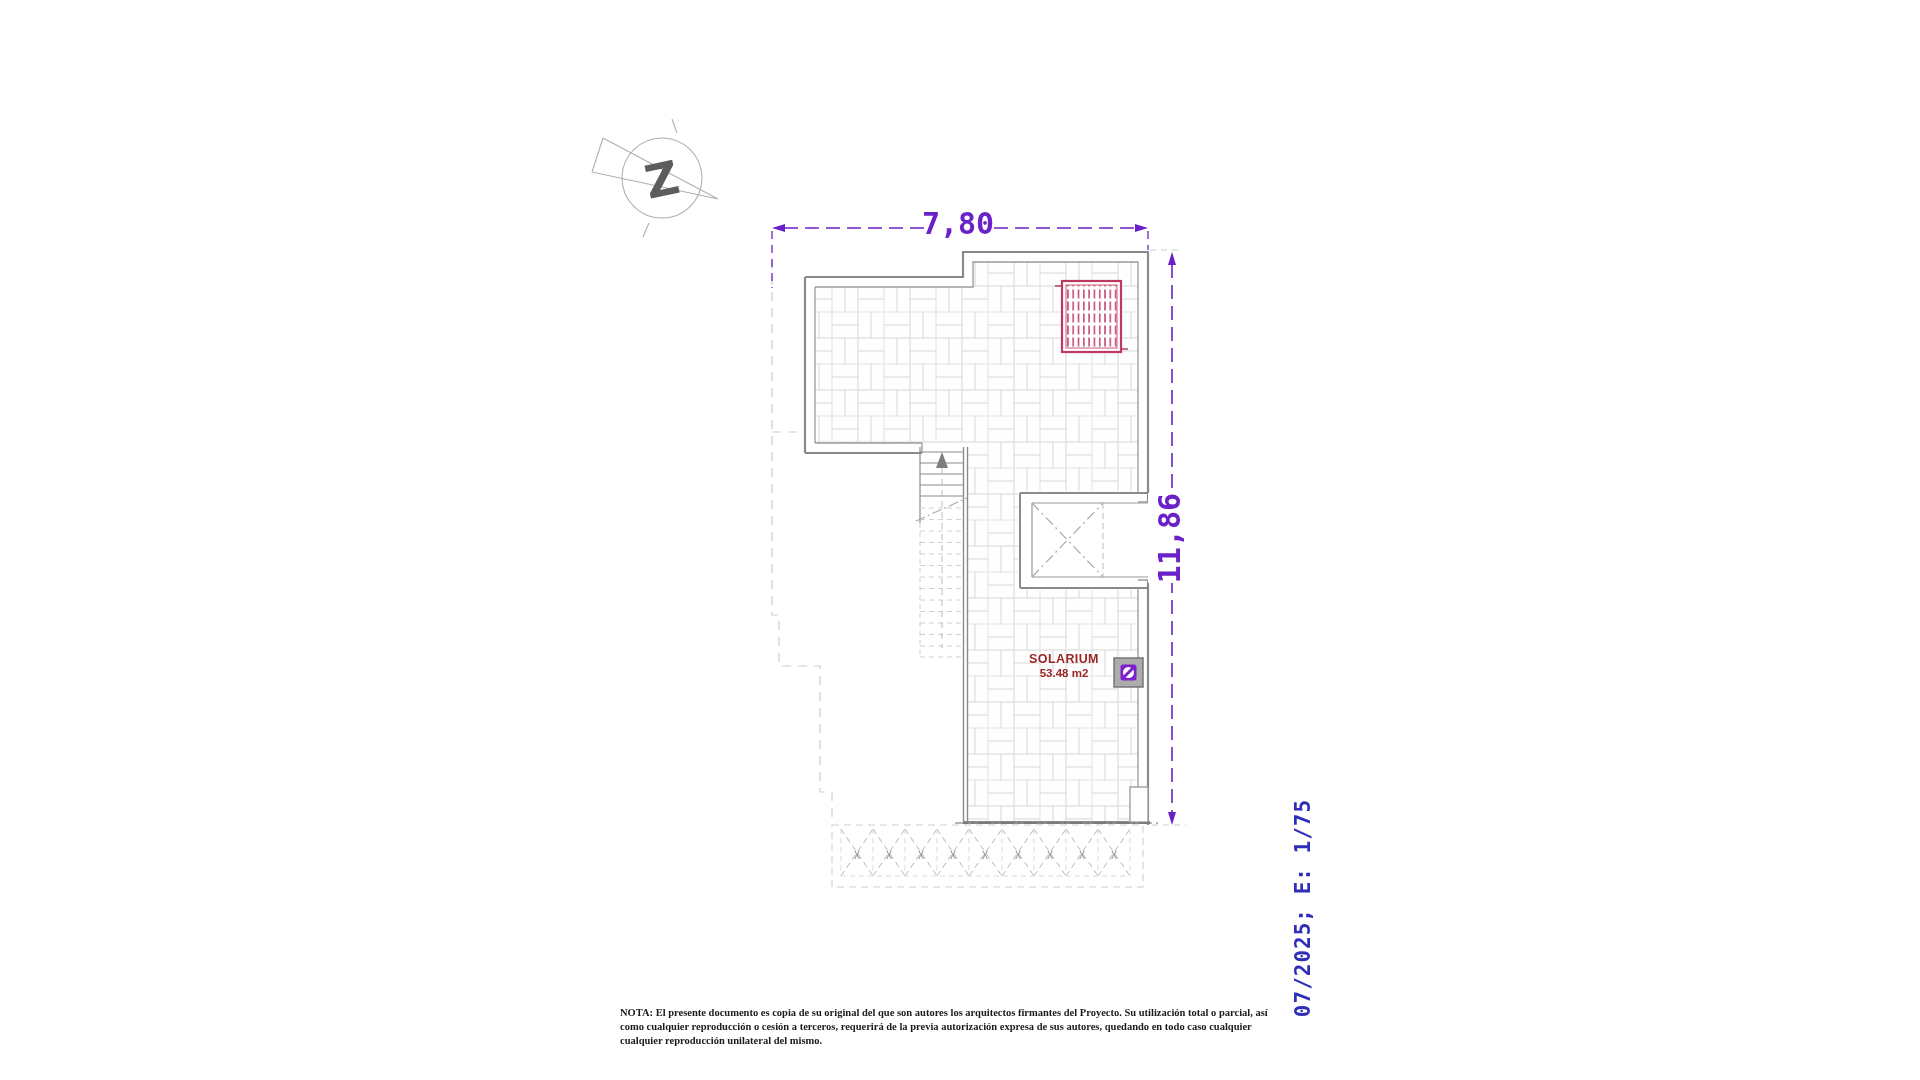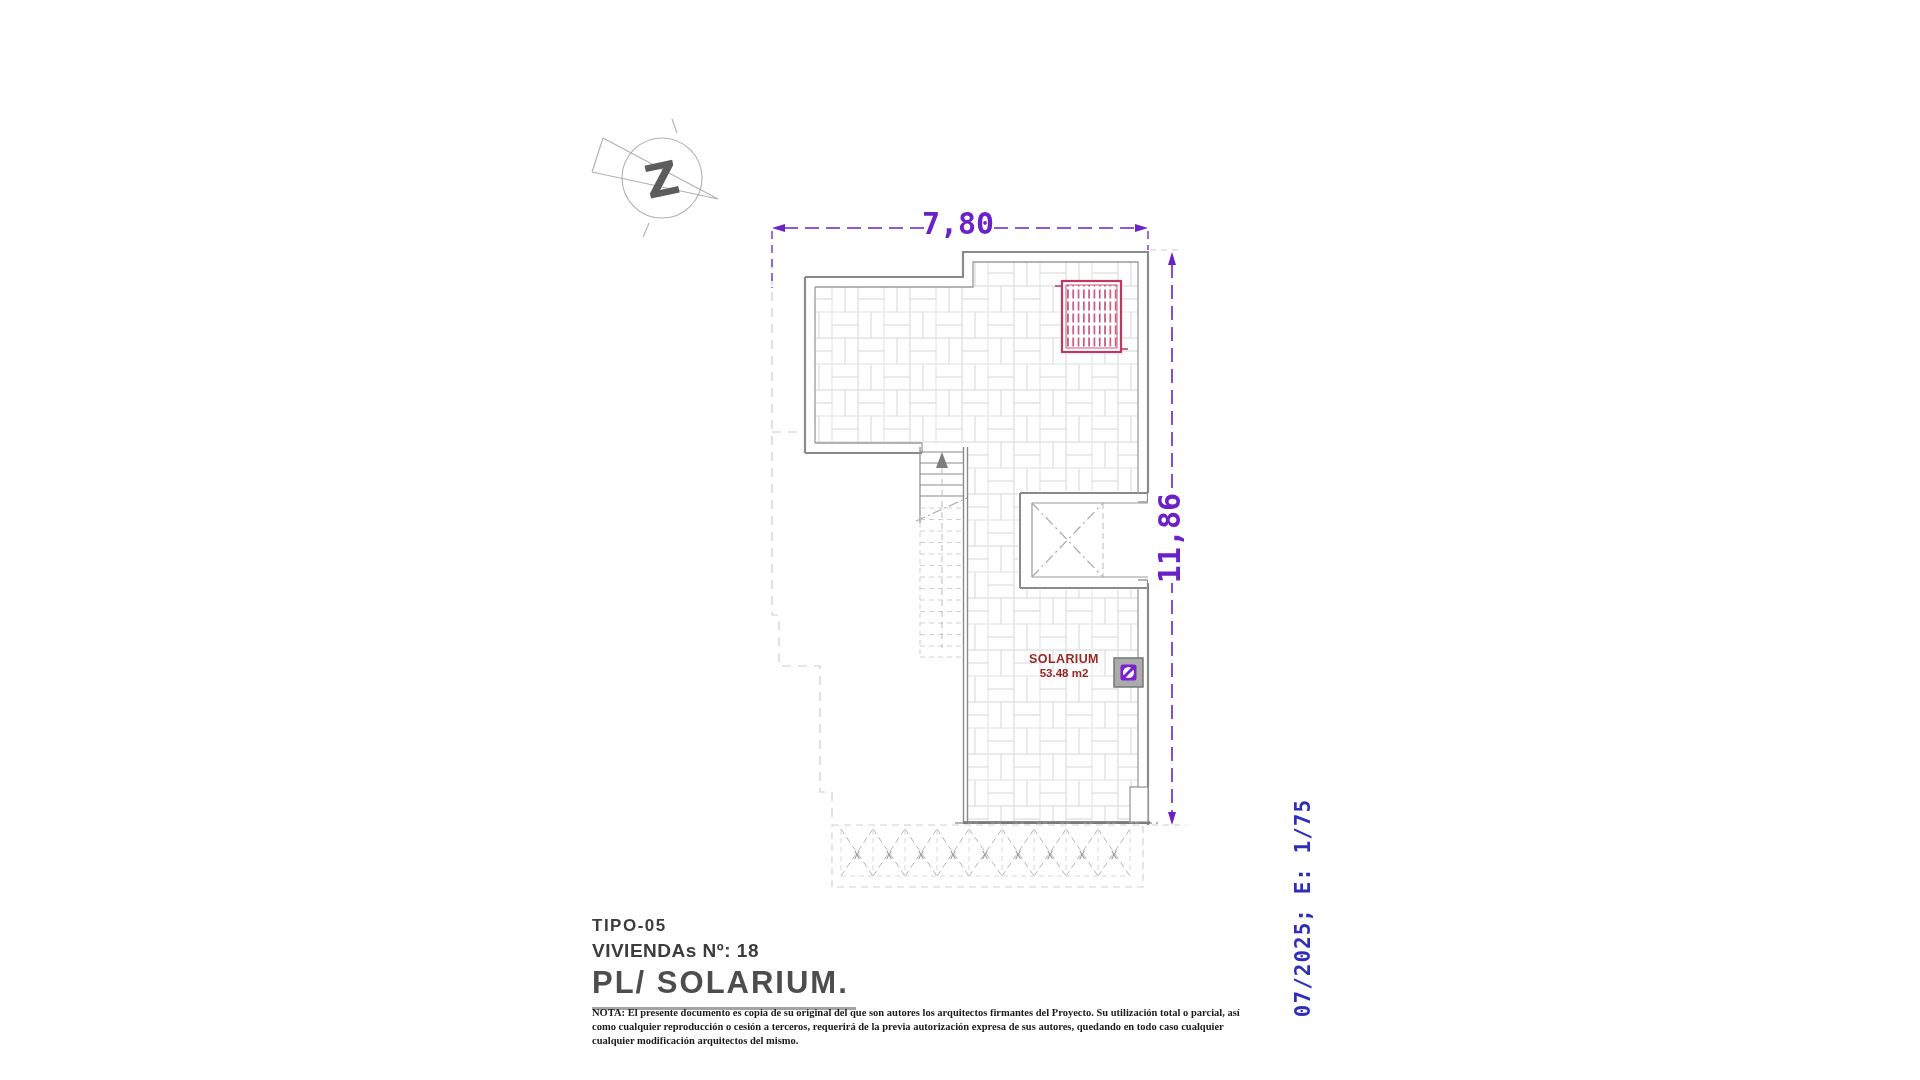--- a/index.html
+++ b/index.html
@@ -8,21 +8,21 @@
   svg{position:absolute;left:0;top:0;}
   .dimtext{font-family:"DejaVu Sans Mono", monospace;font-weight:bold;}
   .titleblock{position:absolute;left:592px;top:916px;color:#3a3a3a;}
   .tb-l1{font-size:17px;letter-spacing:1.5px;font-weight:bold;color:#3c3c3c;}
   .tb-l2{font-size:19px;letter-spacing:0.5px;font-weight:bold;color:#3c3c3c;margin-top:4px;}
   .tb-l3{font-size:31px;letter-spacing:2px;font-weight:bold;color:#4d4d4d;margin-top:3px;}
   .tb-bar{width:264px;height:3px;background:#a3a3a3;margin-top:6px;}
   .nota{position:absolute;left:592px;top:1006px;width:516px;
         font-family:"Liberation Serif", serif;font-size:10.5px;font-weight:bold;
         line-height:14px;color:#1b1b1b;}
-  .nota div{white-space:nowrap;}
+  .nota div{white-space:nowrap;margin-left:28px;}
 </style>
 </head>
 <body>
 
 <div class="canvas">
 
 <svg width="1920" height="1080" viewBox="0 0 1920 1080">
   <defs>
 
     <pattern id="tiles" width="52" height="52" patternUnits="userSpaceOnUse">
@@ -183,26 +183,20 @@
   <g>
     <rect x="1114" y="658" width="29" height="29" fill="#acacac" stroke="#6f6f6f" stroke-width="1.4"></rect>
     <rect x="1120.5" y="664.5" width="16" height="16" rx="2.5" fill="#7c22cc"></rect>
     <circle cx="1128.5" cy="672.5" r="5.5" fill="#ffffff"></circle>
     <line x1="1124" y1="677" x2="1133" y2="668" stroke="#7c22cc" stroke-width="3"></line>
   </g>
 
   <text transform="rotate(-90 1303 908)" x="1303" y="915" text-anchor="middle" font-family="DejaVu Sans Mono, monospace" font-size="21" font-weight="bold" letter-spacing="1" fill="#2e2eb8">07/2025; E: 1/75</text>
 </svg>
 
-  <div class="titleblock">
-    <div class="tb-l1">TIPO-05</div>
-    <div class="tb-l2">VIVIENDAs Nº: 18</div>
-    <div class="tb-l3">PL/ SOLARIUM.</div>
-    <div class="tb-bar"></div>
-  </div>
 
   <div class="nota">
     <div>NOTA: El presente documento es copia de su original del que son autores los arquitectos firmantes del Proyecto. Su utilización total o parcial, así</div>
     <div>como cualquier reproducción o cesión a terceros, requerirá  de la previa autorización expresa de sus autores, quedando en todo caso cualquier</div>
-    <div>cualquier modificación arquitectos del mismo.</div>
+    <div>cualquier reproducción unilateral del mismo.</div>
   </div>
 
 </div>
 
 </body></html>

